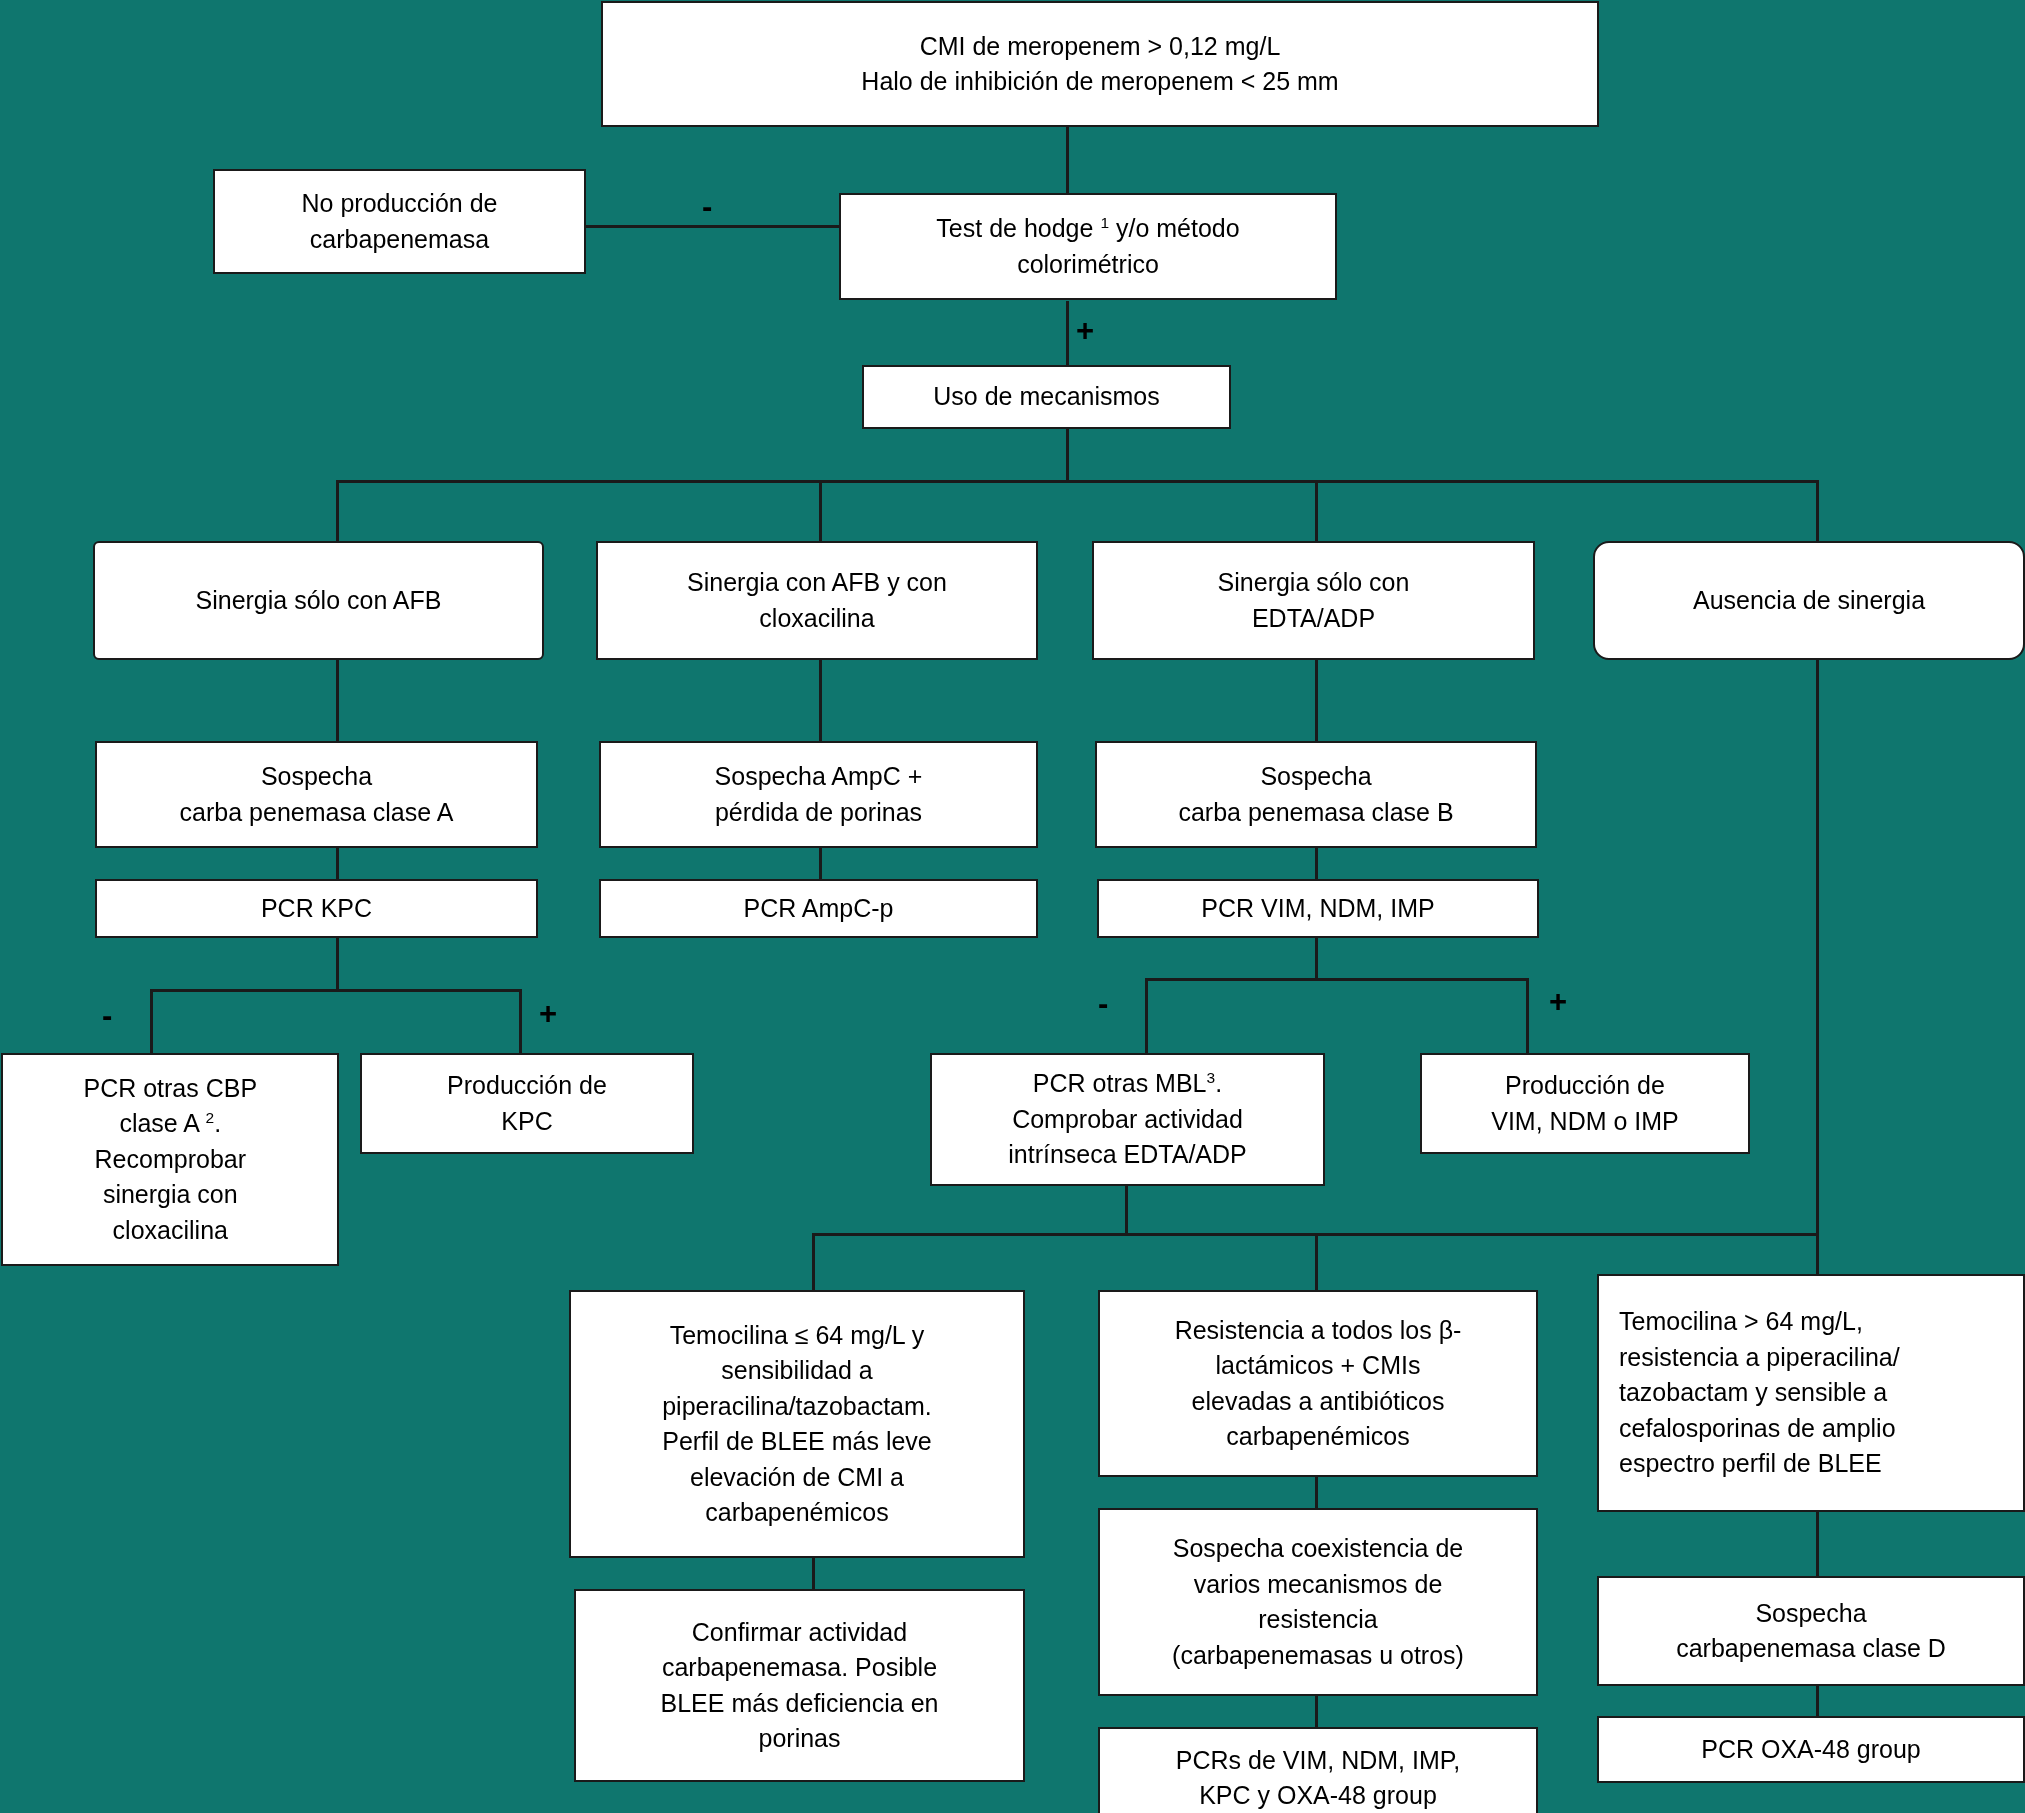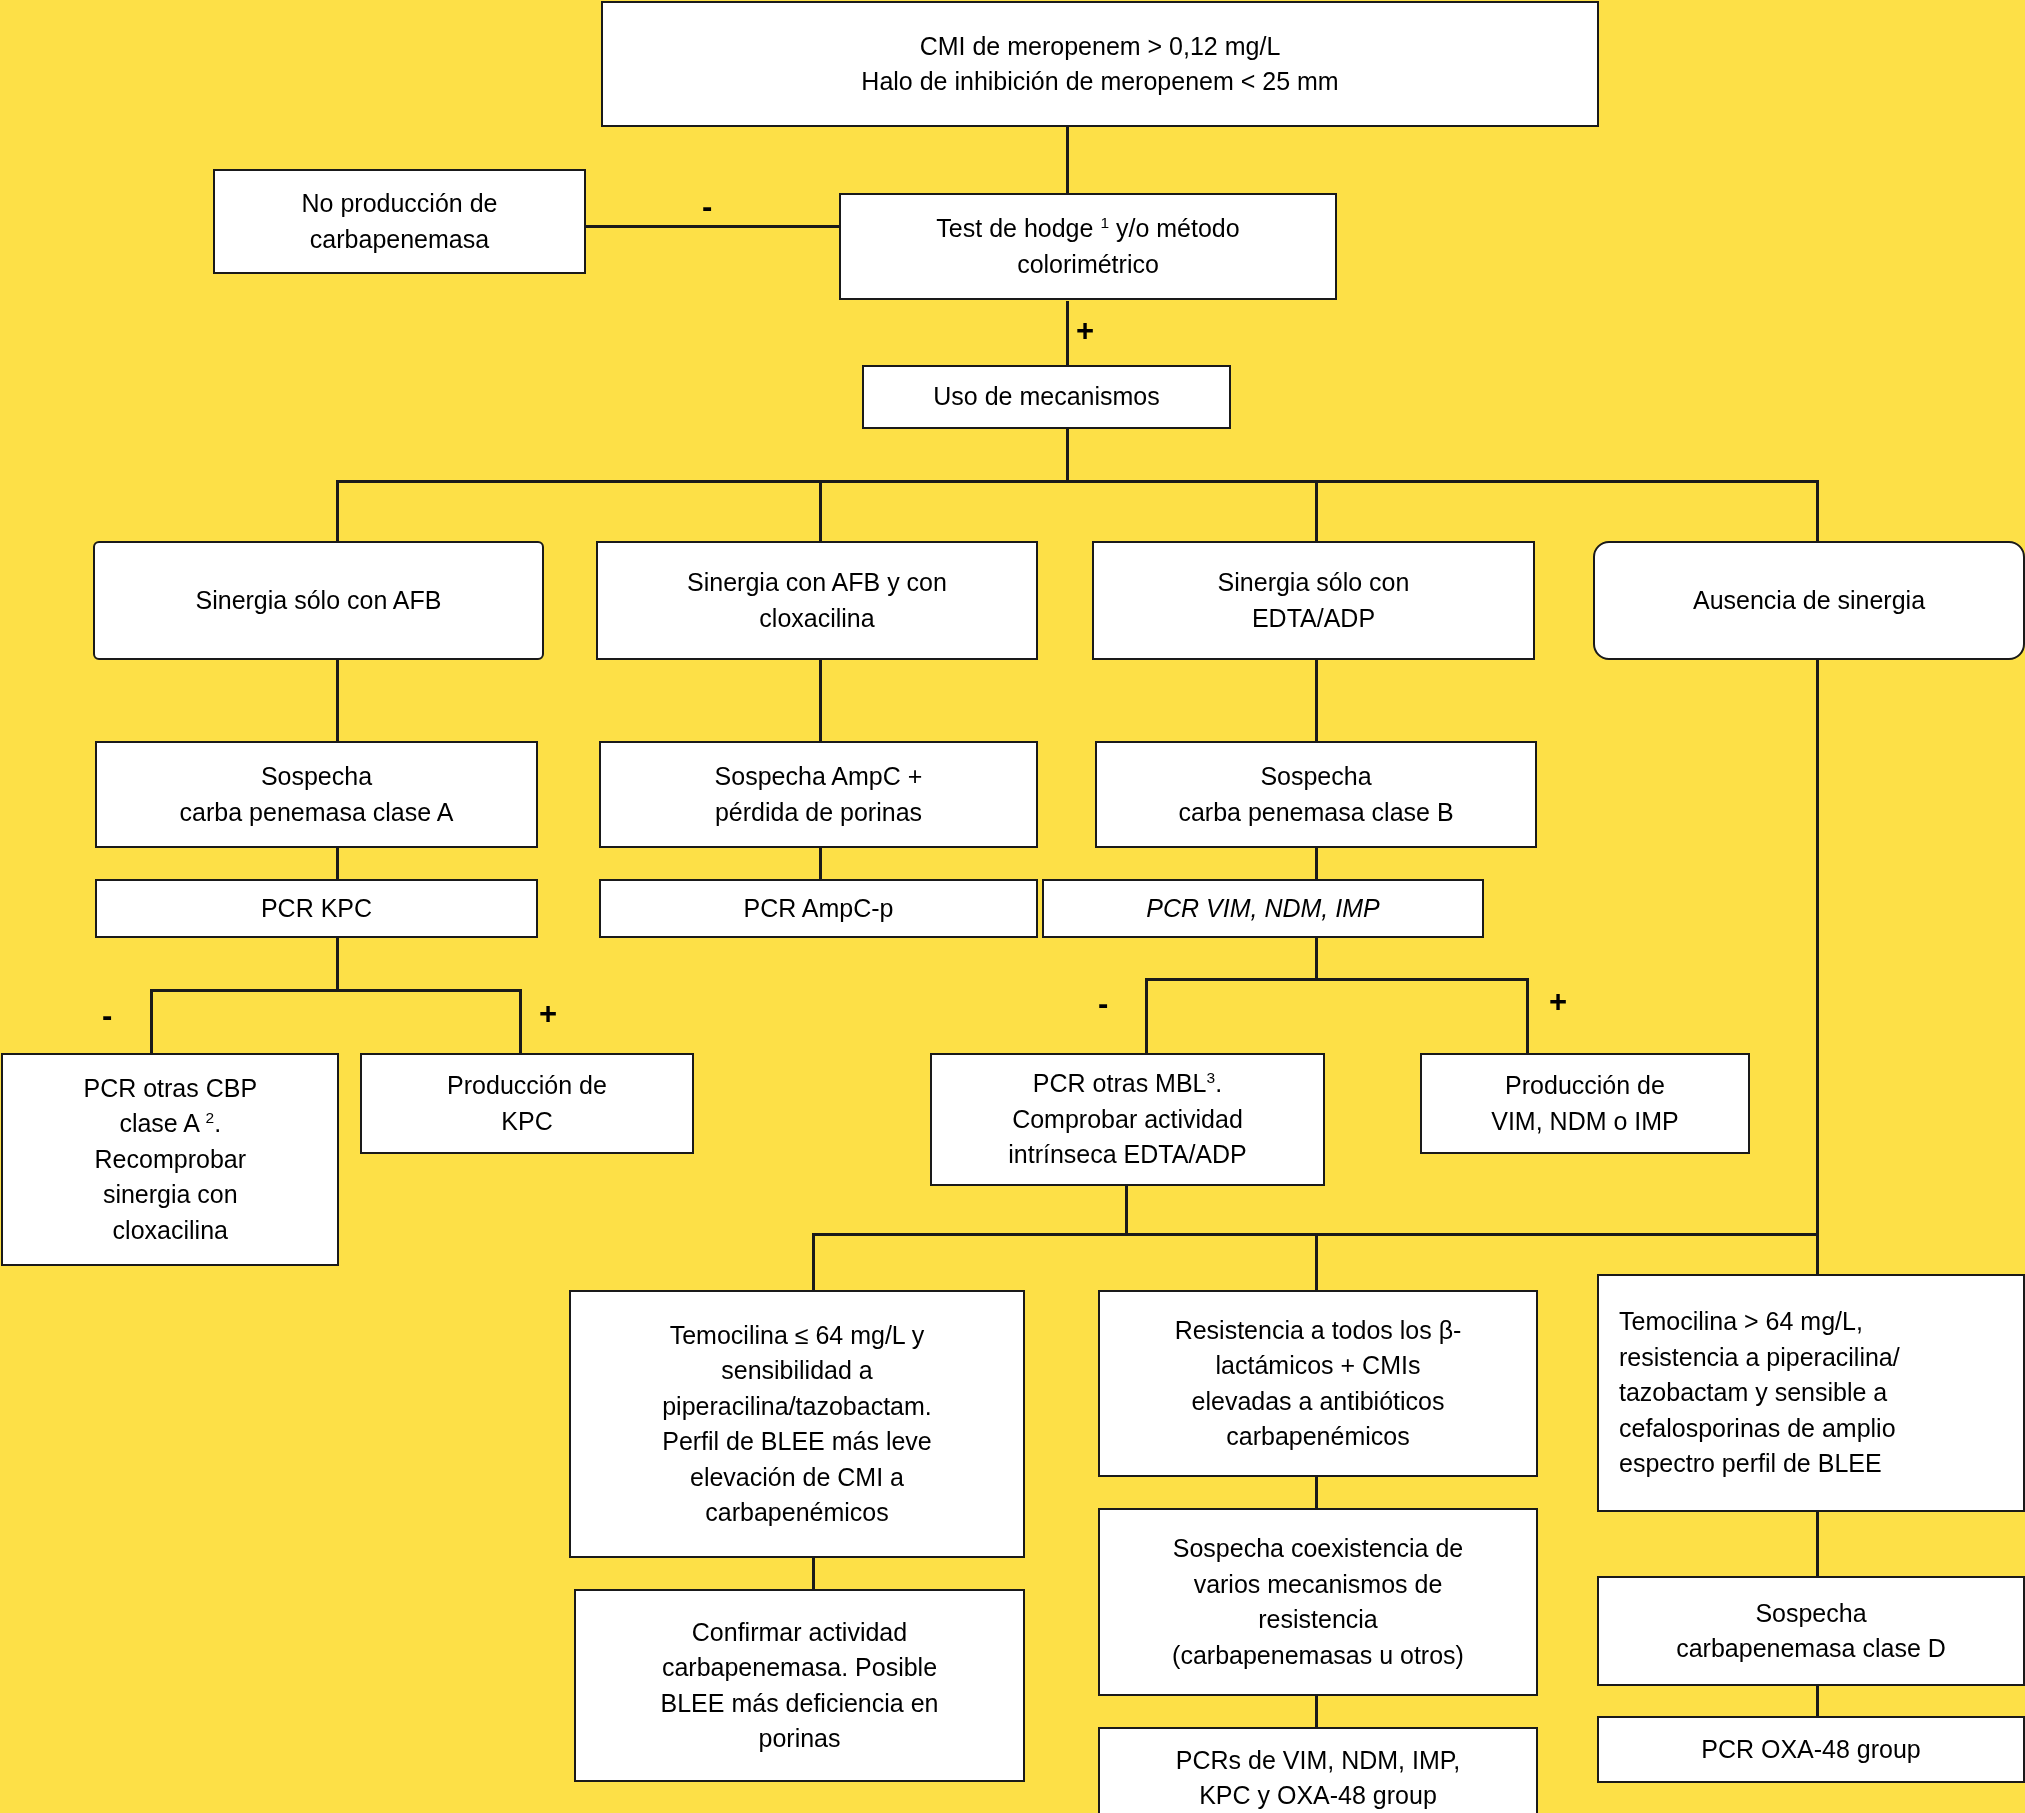--- a/index.html
+++ b/index.html
@@ -5,21 +5,21 @@
 <style>
   html, body {
     margin: 0;
     padding: 0;
     background: #ffffff;
   }
   #canvas {
     position: relative;
     width: 2025px;
     height: 1813px;
-    background: #fde047;
+    background: #0f766e;
     font-family: "Liberation Sans", sans-serif;
     color: #000000;
     overflow: hidden;
   }
   .node {
     position: absolute;
     box-sizing: border-box;
     border: 2px solid #1a1a1a;
     background: #ffffff;
     display: flex;
@@ -121,21 +121,21 @@
 carba penemasa clase B</div>
 
   <div class="vline" style="left:336px; top:848px; height:32px;"></div>
   <div class="vline" style="left:819px; top:848px; height:32px;"></div>
   <div class="vline" style="left:1315px; top:848px; height:32px;"></div>
 
   <div class="node" style="left:95px; top:879px; width:443px; height:59px;">PCR KPC</div>
 
   <div class="node" style="left:599px; top:879px; width:439px; height:59px;">PCR AmpC-p</div>
 
-  <div class="node" style="left:1042px; top:879px; width:442px; height:59px;font-style:italic;">PCR VIM, NDM, IMP</div>
+  <div class="node" style="left:1097px; top:879px; width:442px; height:59px;">PCR VIM, NDM, IMP</div>
 
   <div class="vline" style="left:336px; top:938px; height:52px;"></div>
   <div class="hline" style="left:150px; top:989px; width:372px;"></div>
   <div class="vline" style="left:150px; top:989px; height:66px;"></div>
   <div class="vline" style="left:519px; top:989px; height:66px;"></div>
   <div class="sign" style="left:102px; top:1000px;">-</div>
   <div class="sign" style="left:539px; top:998px;">+</div>
 
   <div class="node" style="left:1.3px; top:1053px; width:338px; height:213px;">
     <span><span>PCR otras CBP

